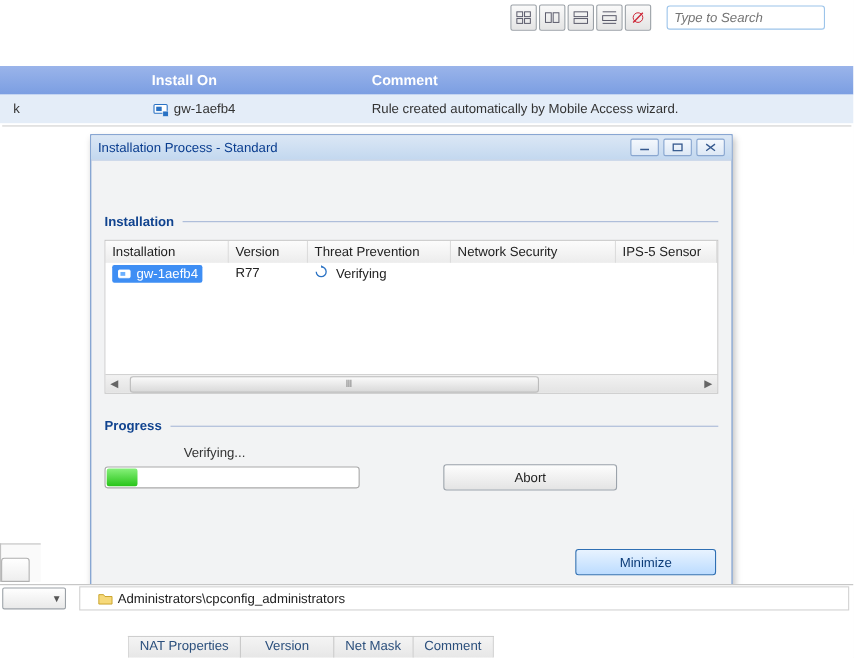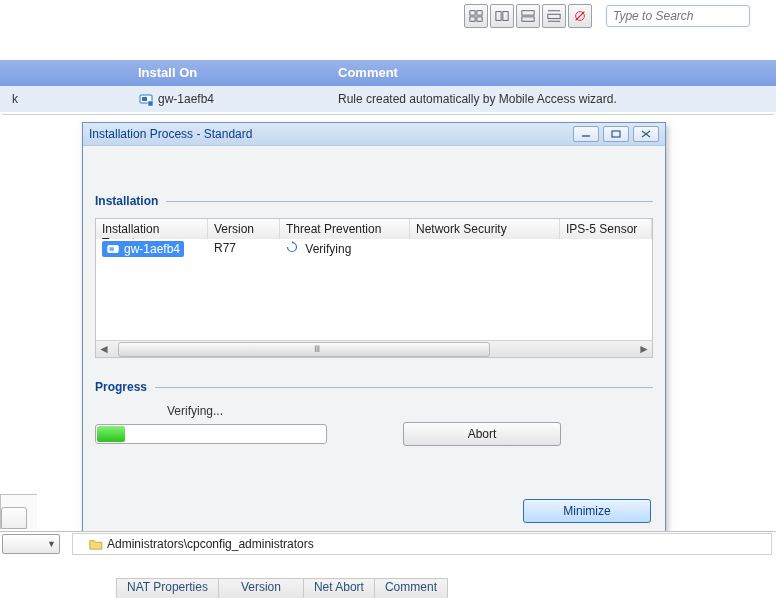--- a/index.html
+++ b/index.html
@@ -261,17 +261,17 @@
             <path d="M1 3 h5 l1.5 2 H15 v8 H1 z" fill="#f6d97a" stroke="#c9a227"></path>
           </svg>
       </span>
       <span>Administrators\cpconfig_administrators</span>
     </div>
   </div>
 
   <div class="footer-tabs">
     <div class="ftab">NAT Properties</div>
     <div class="ftab" style="width:64px;text-align:center;">Version</div>
-    <div class="ftab">Net Abort</div>
+    <div class="ftab">Net Mask</div>
     <div class="ftab">Comment</div>
   </div>
 
 </div>
 
 </body></html>

